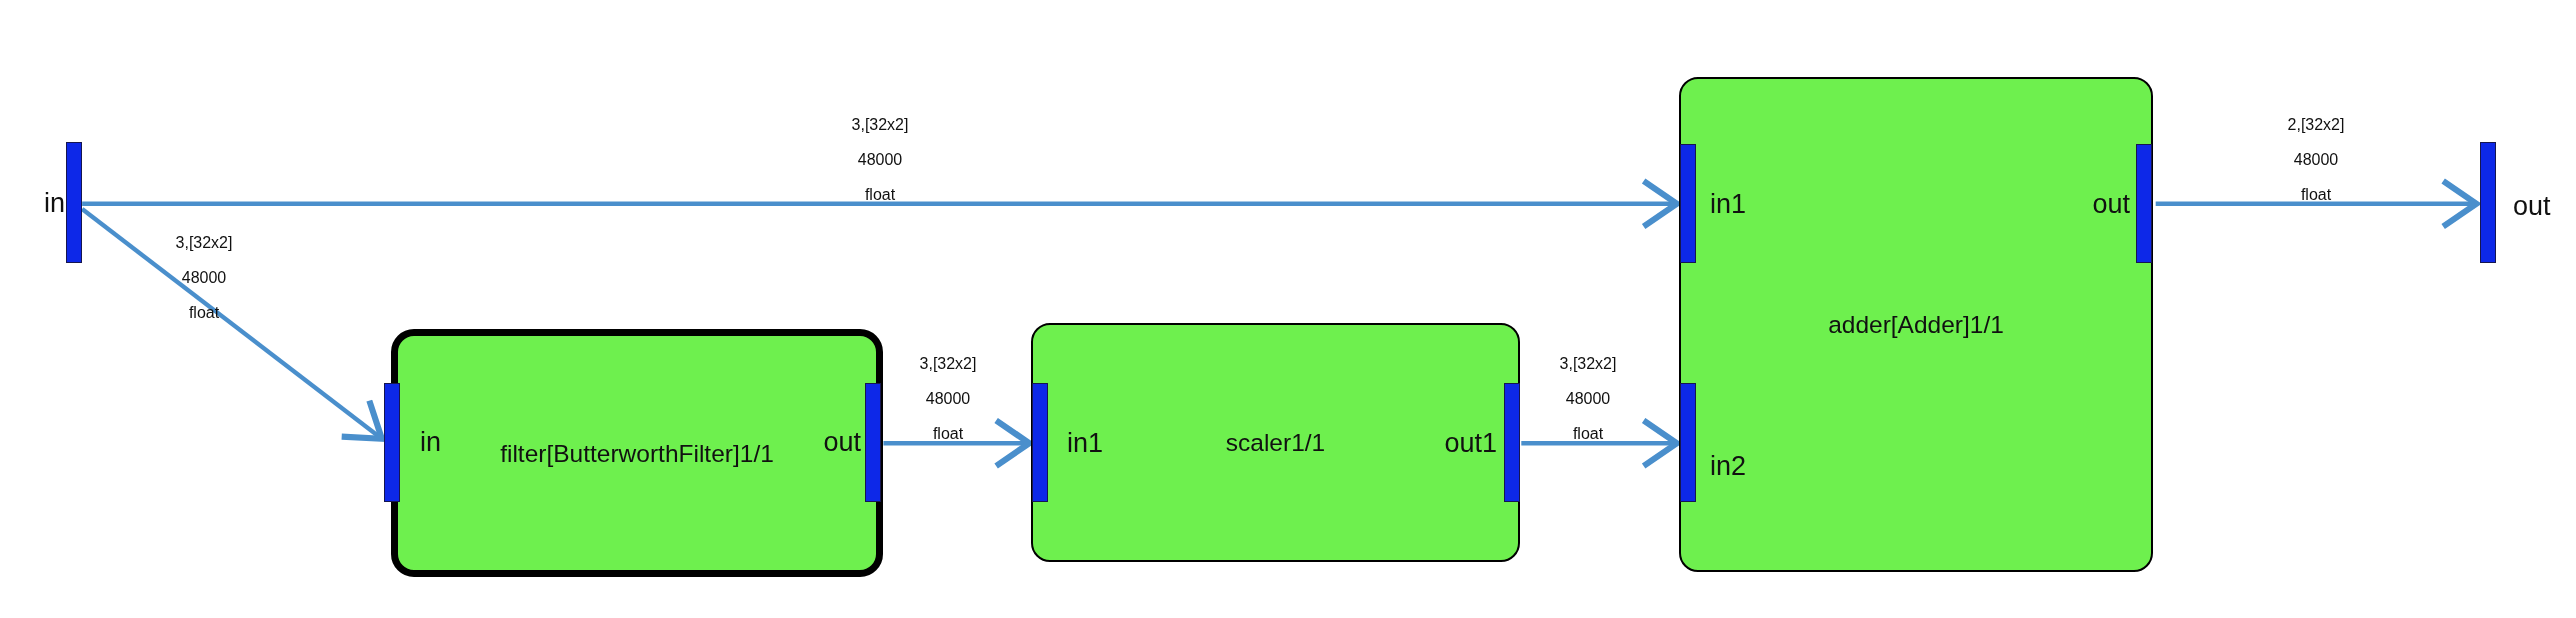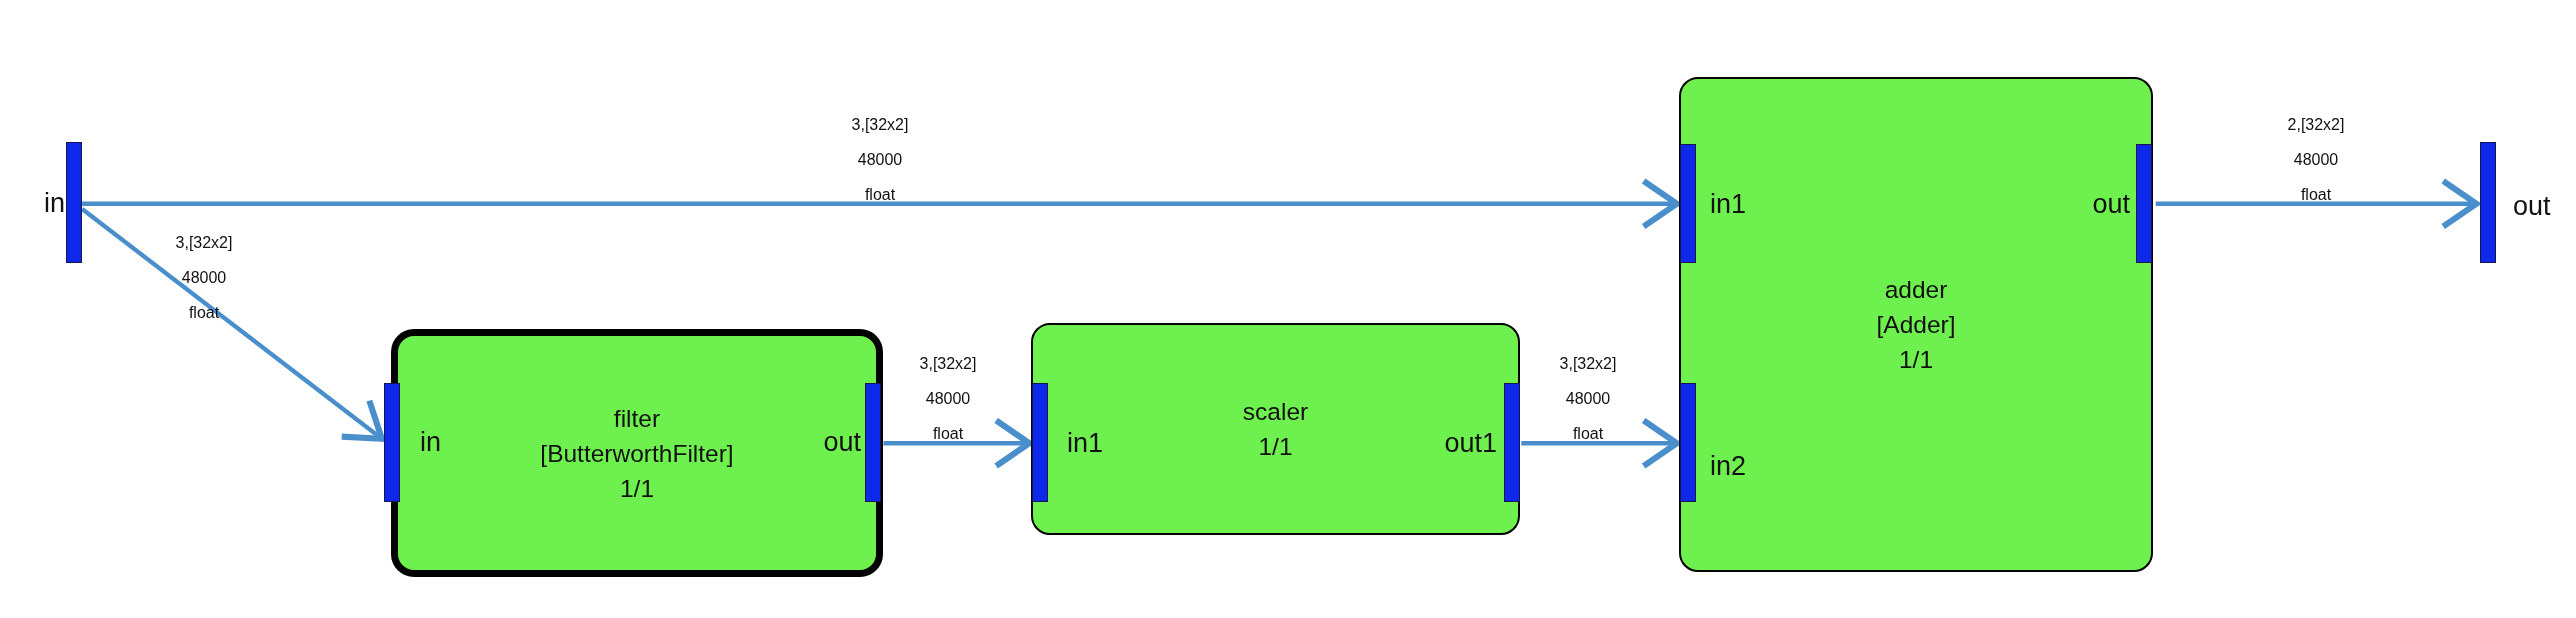--- a/index.html
+++ b/index.html
@@ -12,21 +12,21 @@
     overflow:hidden;
   }
   #edges{position:absolute;left:0;top:0;width:2576px;height:619px;}
   .edge{stroke:#4a8fcc;stroke-width:5;fill:none;}
   .node{
     position:absolute;
     background:#6ef04e;
     border:2.6px solid #000;
     border-radius:19px;
     box-sizing:border-box;
-    display:flex;flex-direction:column;align-items:center;justify-content:center;
+    display:flex;flex-direction:row;align-items:center;justify-content:center;
     text-align:center;
     font-size:24.5px;line-height:35px;
   }
   .node.selected{border-width:7px;border-radius:23px;}
   .port-bar{
     position:absolute;
     width:15.7px;height:119px;
     background:#0d28e8;
     border:1.7px solid #16164f;
     box-sizing:border-box;
@@ -73,21 +73,21 @@
   <div class="node selected" style="left:391px;top:329px;width:492px;height:248px;">
     <span>filter</span>
     <span>[ButterworthFilter]</span>
     <span>1/1</span>
   </div>
   <div class="port-bar" style="left:384px;top:383px;"></div>
   <div class="port-label" style="left:420px;top:442px;">in</div>
   <div class="port-bar" style="left:865px;top:383px;"></div>
   <div class="port-label" style="right:1715px;top:442px;">out</div>
 
-  <div class="node" style="left:1031px;top:323px;width:489px;height:212px;">
+  <div class="node" style="left:1031px;top:323px;width:489px;height:239px;">
     <span>scaler</span>
     <span>1/1</span>
   </div>
   <div class="port-bar" style="left:1032px;top:383px;"></div>
   <div class="port-label" style="left:1067px;top:443px;">in1</div>
   <div class="port-bar" style="left:1504px;top:383px;"></div>
   <div class="port-label" style="right:1079px;top:443px;">out1</div>
 
   <div class="node" style="left:1679px;top:77px;width:474px;height:495px;">
     <span>adder</span>

